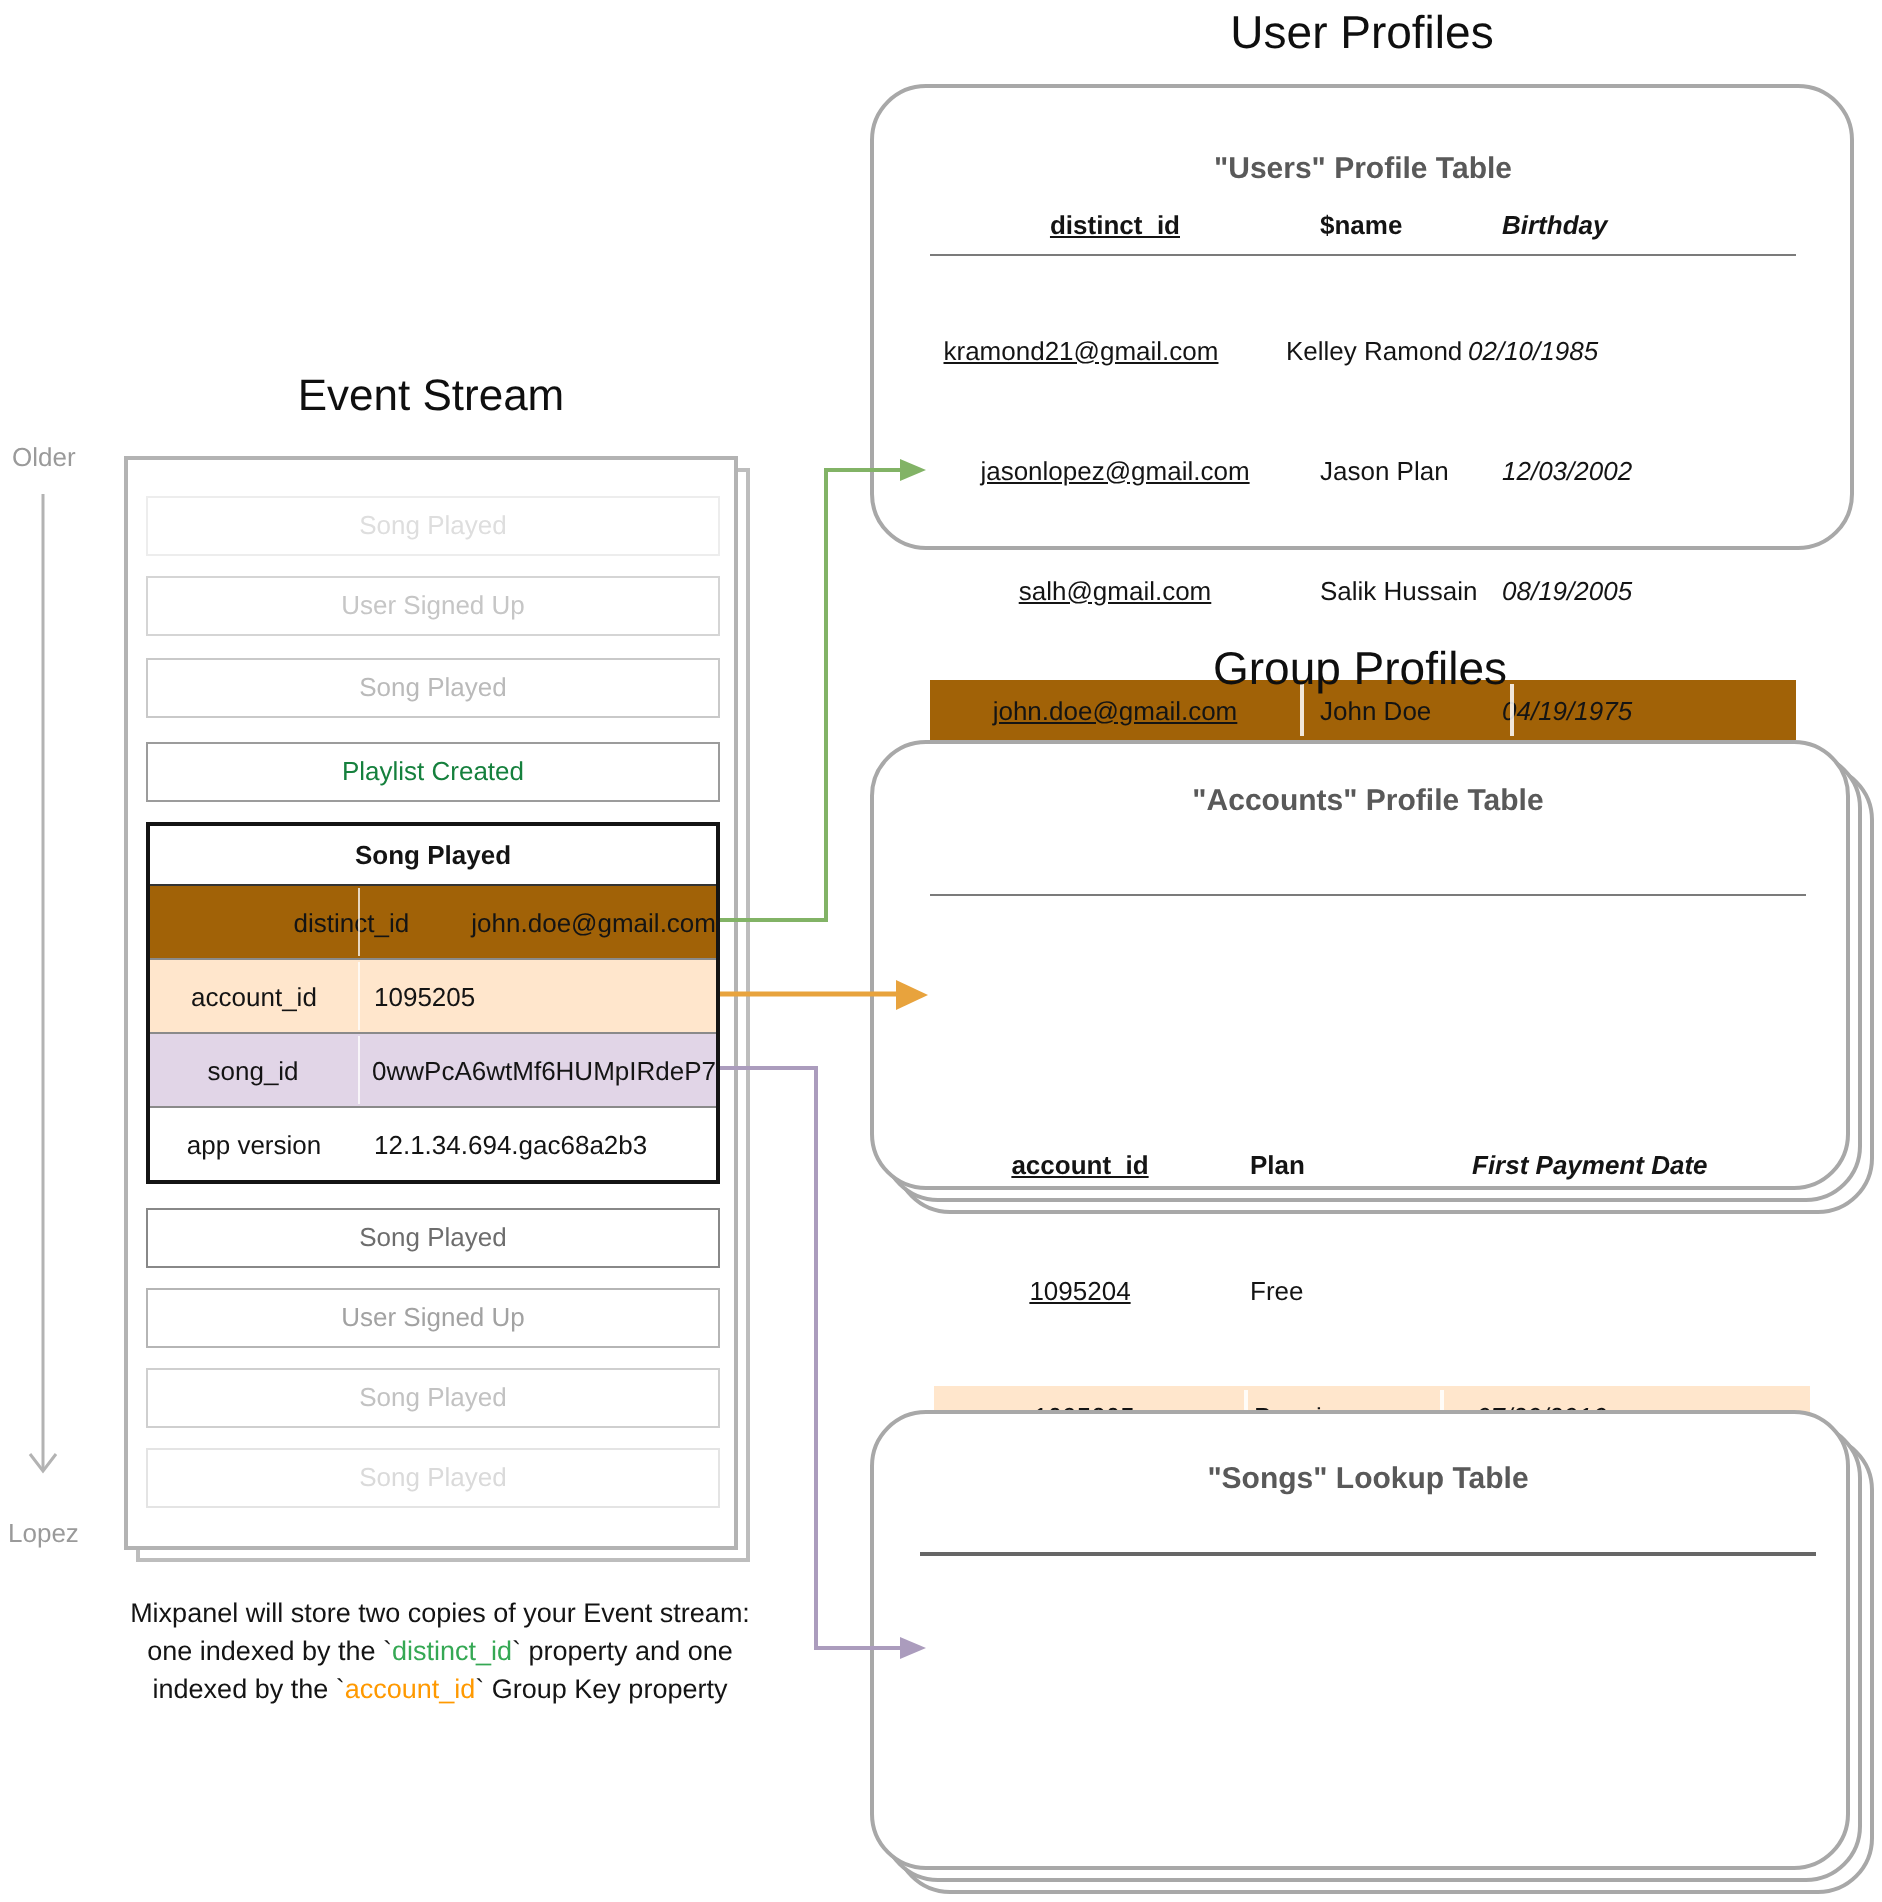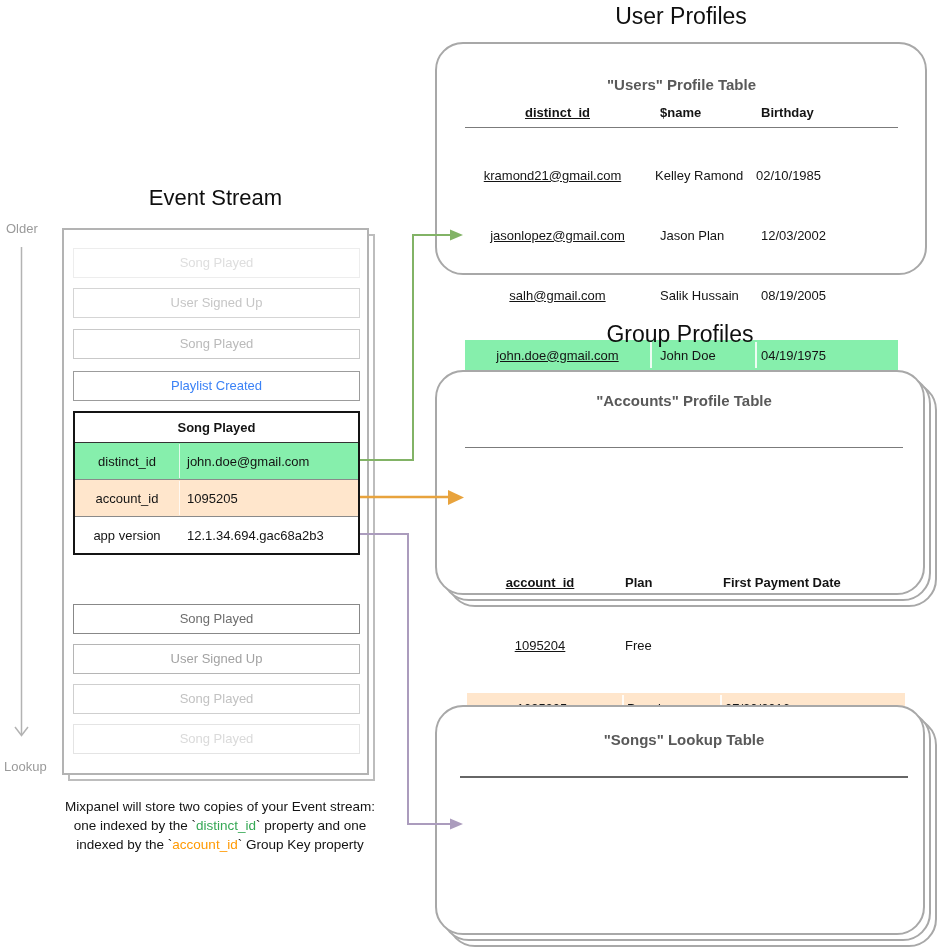--- a/index.html
+++ b/index.html
@@ -19,97 +19,101 @@
   .es-panel-back  { left:68px; top:234px; width:307px; height:547px; border:2px solid #bdbdbd; background:#fff; }
   .es-panel-front { left:62px; top:228px; width:307px; height:547px; border:2px solid #b3b3b3; background:#fff; }
 
   .event-box {
     left:73px; width:287px; height:30px; line-height:28px;
     text-align:center; font-size:13px; background:#fff; border:1px solid;
   }
   .f-b1 { border-color:#ededed; color:#dedede; }
   .f-b2 { border-color:#d5d5d5; color:#c6c6c6; }
   .f-b3 { border-color:#c9c9c9; color:#bababa; }
-  .f-b4 { border-color:#9c9c9c; color:#3b82f6; }
+  .f-b4 { border-color:#9c9c9c; color:#15803d; }
   .f-a1 { border-color:#888888; color:#6d6d6d; }
   .f-a2 { border-color:#b5b5b5; color:#a2a2a2; }
   .f-a3 { border-color:#cfcfcf; color:#c2c2c2; }
   .f-a4 { border-color:#e4e4e4; color:#dadada; }
 
   .es-detail { left:73px; top:411px; width:287px; border:2px solid #141414; background:#fff; }
   .es-detail-header {
     height:29px; line-height:29px; text-align:center;
     font-size:13px; font-weight:bold; color:#141414; border-bottom:1px solid #333;
   }
   .es-row {
     position:relative; height:36px; display:flex; align-items:center;
     font-size:13px; color:#141414; border-bottom:1px solid #8a8a8a;
   }
   .es-row:last-child { border-bottom:none; }
   .es-row .k { width:104px; text-align:center; }
   .es-row .v { padding-left:8px; }
   .es-row::after { content:""; position:absolute; left:104px; top:1px; bottom:1px; width:1px; background:rgba(255,255,255,.75); }
-  .bg-green  { background:#86efac; }
+  .bg-green  { background:#a16207;justify-content:flex-end; }
   .bg-orange { background:#ffe6cc; }
   .bg-purple { background:#e1d5e7; }
 
   .caption { left:20px; top:797px; width:400px; text-align:center; font-size:13.5px; line-height:19px; color:#141414; }
   .kw-green  { color:#35a854; }
   .kw-orange { color:#ff9900; }
 
   
   .rbox { background:#fff; border:2px solid #a8a8a8; border-radius:28px; }
   .sec-title { text-align:center; font-size:23px; color:#0f0f0f; }
   .tbl-title { text-align:center; font-size:15px; font-weight:bold; color:#595959; }
   .tline { background:#7b7b7b; height:1px; }
 
   .trow { display:flex; align-items:center; height:30px; font-size:13px; color:#141414; position:relative; }
   .thead { font-weight:bold; }
   .idlink { text-decoration:underline; }
 
   .u-c1 { width:185px; text-align:center; }
   .u-c2 { margin-left:10px; width:91px; }
-  .u-c3 { margin-left:10px; flex:1; }
+  .u-c3 { flex:1;font-style:italic; }
   .g-c1 { width:150px; text-align:center; }
   .g-c2 { margin-left:10px; width:88px; }
-  .g-c3 { margin-left:10px; flex:1; }
+  .g-c3 { margin-left:23px; flex:1;font-style:italic; }
 
   .hl-row::before, .hl-row::after { content:""; position:absolute; top:2px; bottom:2px; width:2px; background:rgba(255,255,255,.85); }
   .hl-user::before   { left:185px; } .hl-user::after   { left:290px; }
   .hl-group::before  { left:155px; } .hl-group::after  { left:253px; }
 
   .overlay { position:absolute; left:0; top:0; pointer-events:none; z-index:30; }
 </style>
 </head>
 <body>
 
 <div class="canvas">
 
   <div class="abs es-title">Event Stream</div>
   <div class="abs axis-label older">Older</div>
-  <div class="abs axis-label newer">Lookup</div>
+  <div class="abs axis-label newer">Lopez</div>
 
   <div class="abs es-panel-back"></div>
   <div class="abs es-panel-front"></div>
 
   <div class="abs event-box f-b1" style="top:248px">Song Played</div>
   <div class="abs event-box f-b2" style="top:288px">User Signed Up</div>
   <div class="abs event-box f-b3" style="top:329px">Song Played</div>
   <div class="abs event-box f-b4" style="top:371px">Playlist Created</div>
 
   <div class="abs es-detail">
     <div class="es-detail-header">Song Played</div>
     <div class="es-row bg-green">
       <span class="k">distinct_id</span>
       <span class="v">john.doe@gmail.com</span>
     </div>
     <div class="es-row bg-orange">
       <span class="k">account_id</span>
       <span class="v">1095205</span>
     </div>
+    <div class="es-row bg-purple">
+      <span class="k">song_id</span>
+      <span class="v">0wwPcA6wtMf6HUMpIRdeP7</span>
+    </div>
     <div class="es-row">
       <span class="k">app version</span>
       <span class="v">12.1.34.694.gac68a2b3</span>
     </div>
   </div>
 
   <div class="abs event-box f-a1" style="top:604px">Song Played</div>
   <div class="abs event-box f-a2" style="top:644px">User Signed Up</div>
   <div class="abs event-box f-a3" style="top:684px">Song Played</div>
   <div class="abs event-box f-a4" style="top:724px">Song Played</div>
@@ -124,21 +128,21 @@
   <div class="abs rbox" style="left:435px;top:42px;width:492px;height:233px"></div>
   <div class="abs tbl-title" style="left:465px;top:76px;width:433px">"Users" Profile Table</div>
 
   <div class="abs trow thead" style="left:465px;top:97px;width:433px">
     <span class="u-c1 idlink">distinct_id</span>
     <span class="u-c2">$name</span>
     <span class="u-c3">Birthday</span>
   </div>
   <div class="abs tline" style="left:465px;top:127px;width:433px"></div>
 
-  <div class="abs trow" style="left:460px;top:130px;width:433px">
+  <div class="abs trow" style="left:448px;top:130px;width:433px">
     <span class="u-c1 idlink">kramond21@gmail.com</span>
     <span class="u-c2">Kelley Ramond</span>
     <span class="u-c3">02/10/1985</span>
   </div>
   <div class="abs trow" style="left:465px;top:160px;width:433px">
     <span class="u-c1 idlink">jasonlopez@gmail.com</span>
     <span class="u-c2">Jason Plan</span>
     <span class="u-c3">12/03/2002</span>
   </div>
   <div class="abs trow" style="left:465px;top:190px;width:433px">

